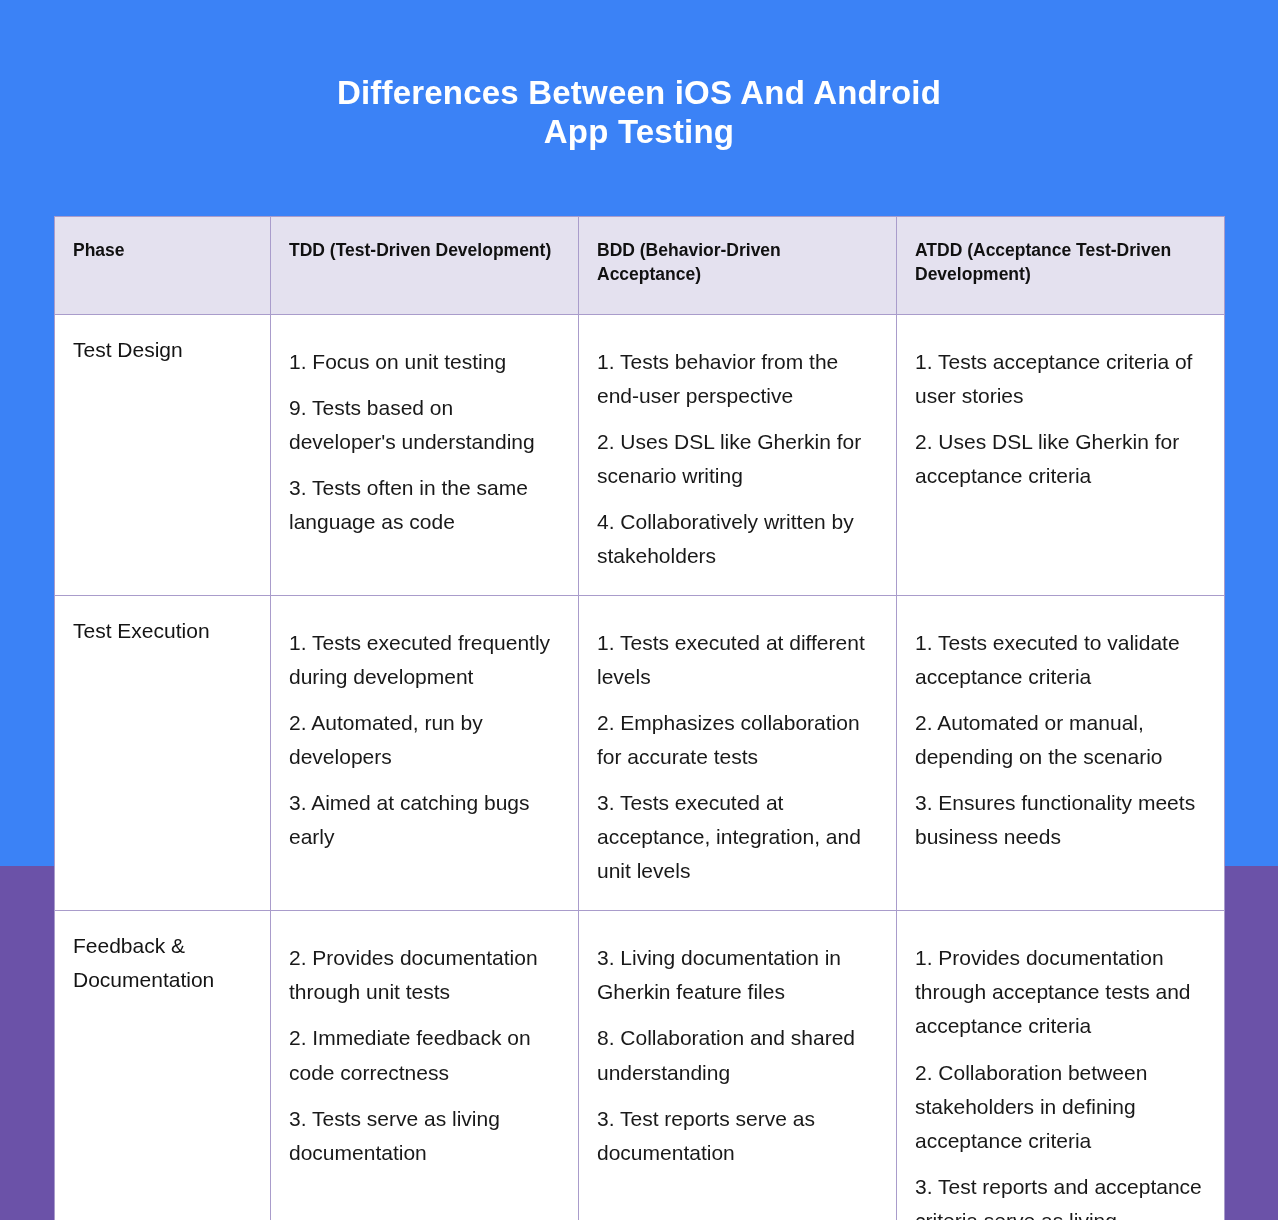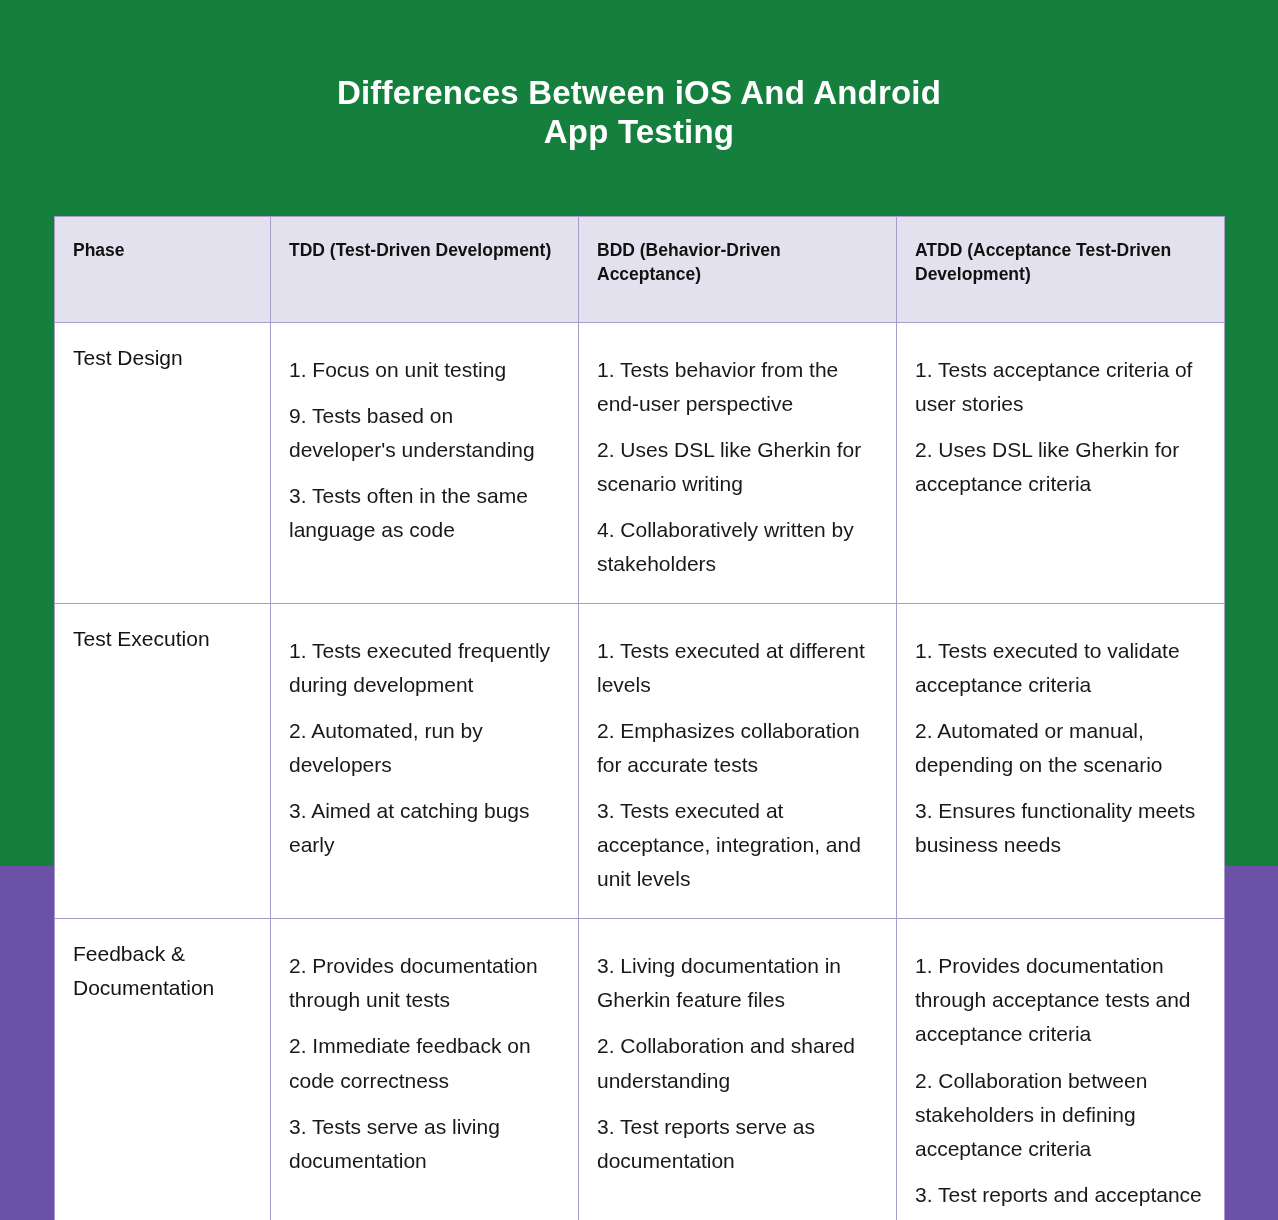--- a/index.html
+++ b/index.html
@@ -11,21 +11,21 @@
     height: 1220px;
     background: #6b52a8;
     font-family: "Liberation Sans", sans-serif;
     -webkit-font-smoothing: antialiased;
   }
   .page {
     width: 1278px;
     height: 866px;
     box-sizing: border-box;
     position: relative;
-    background: #15803d;
+    background: #3b82f6;
   }
   .title {
     text-align: center;
     color: #ffffff;
     font-size: 33px;
     font-weight: bold;
     line-height: 1.17;
     padding-top: 74px;
     letter-spacing: 0.2px;
   }
@@ -50,21 +50,21 @@
     text-align: left;
     padding: 18px 18px 22px 18px;
     color: #191919;
   }
   table.compare thead th {
     background: #e4e1ef;
     font-size: 17.5px;
     font-weight: bold;
     line-height: 1.35;
     padding-top: 22px;
-    padding-bottom: 36px;
+    padding-bottom: 28px;
     color: #111111;
   }
   table.compare tbody td {
     font-size: 21px;
     line-height: 1.62;
     font-weight: normal;
   }
   table.compare tbody td.phase {
     color: #141414;
   }
@@ -139,21 +139,21 @@
         </tr>
         <tr class="row-tall">
           <td class="phase">Feedback &amp; Documentation</td>
           <td>
               <span class="cell-line">2. Provides documentation through unit tests</span>
               <span class="cell-line">2. Immediate feedback on code correctness</span>
               <span class="cell-line">3. Tests serve as living documentation</span>
             </td>
           <td>
               <span class="cell-line">3. Living documentation in Gherkin feature files</span>
-              <span class="cell-line">2. Collaboration and shared understanding</span>
+              <span class="cell-line">8. Collaboration and shared understanding</span>
               <span class="cell-line">3. Test reports serve as documentation</span>
             </td>
           <td>
               <span class="cell-line">1. Provides documentation through acceptance tests and acceptance criteria</span>
               <span class="cell-line">2. Collaboration between stakeholders in defining acceptance criteria</span>
               <span class="cell-line">3. Test reports and acceptance criteria serve as living documentation</span>
             </td>
         </tr>
       </tbody>
     </table>

